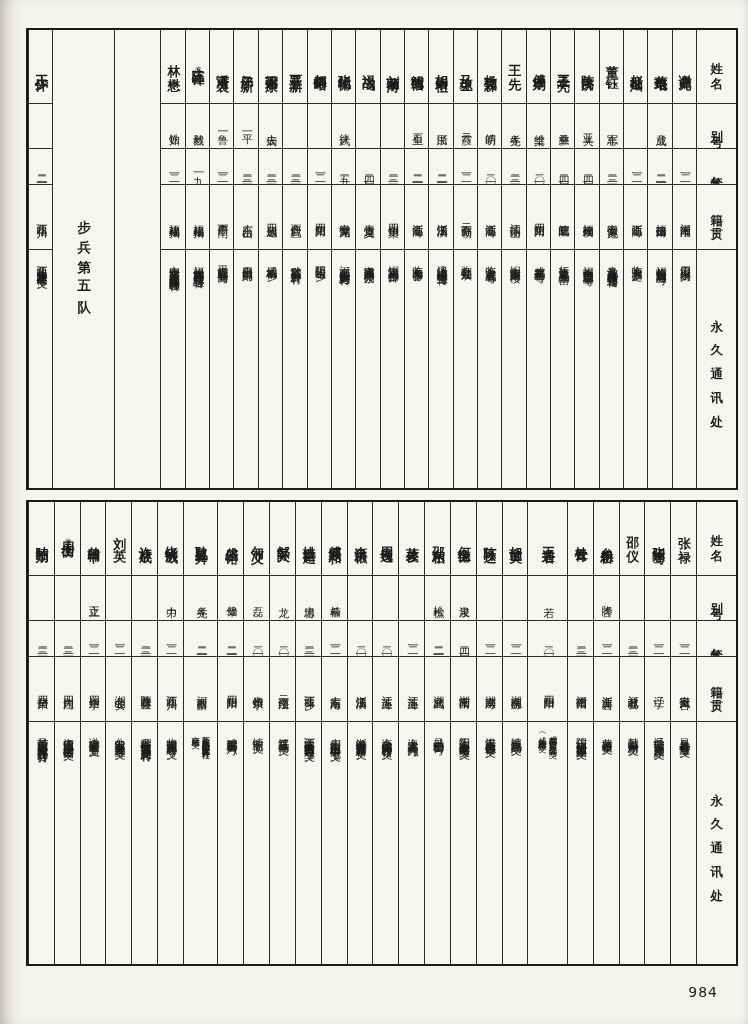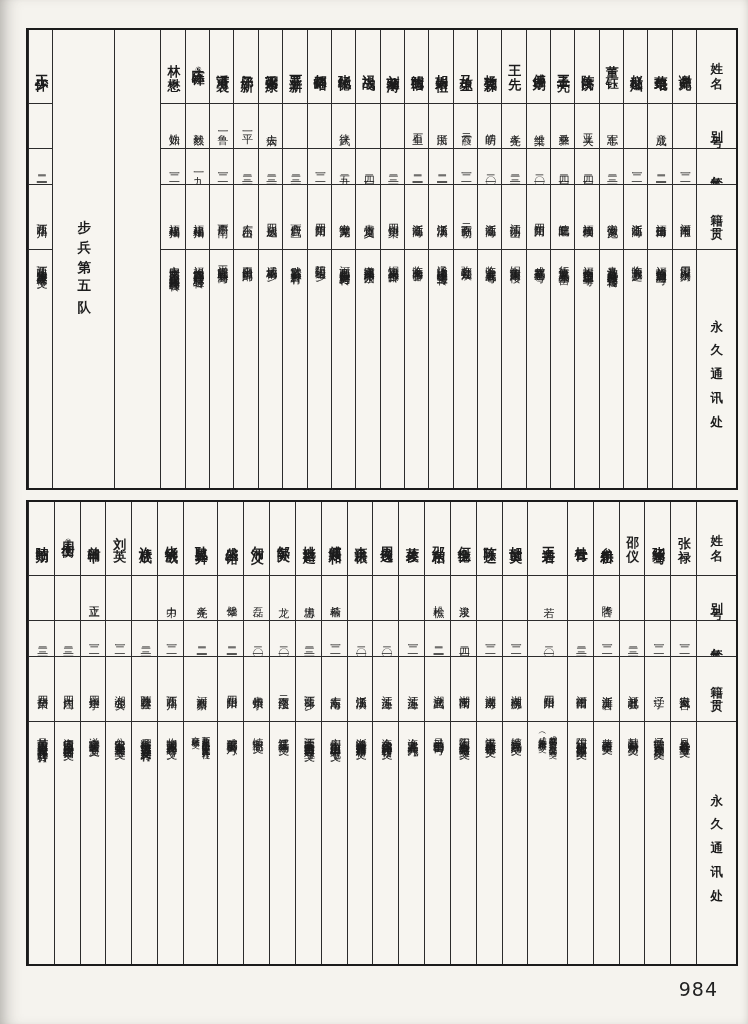--- a/index.html
+++ b/index.html
@@ -60,21 +60,21 @@
   .hdr-name .vtxt{letter-spacing:15px;}
   .hdr-alias .vtxt{letter-spacing:6px;}
   .hdr-age .vtxt{letter-spacing:1px;}
   .hdr-native .vtxt{letter-spacing:13px;}
   .hdr-addr{align-items:center !important;padding-top:0 !important;}
   .hdr-addr .vtxt{letter-spacing:24px;}
   .addr-small .vtxt{font-size:8.5px;line-height:1.1;}
   .section .vtxt{font-weight:bold;font-size:13.5px;letter-spacing:20px;}
   .page-number{
     position:absolute;right:30px;bottom:24px;
-    font-size:19px;letter-spacing:1px;color:#222;
+    font-size:14px;letter-spacing:1px;color:#222;
   }
 </style>
 </head>
 <body>
 
 <div class="page">
   <div class="rtable" id="table-top">
       <div class="col header hdr">
         <div class="cell h-name hdr-name">
           <div class="vtxt">姓名</div>

